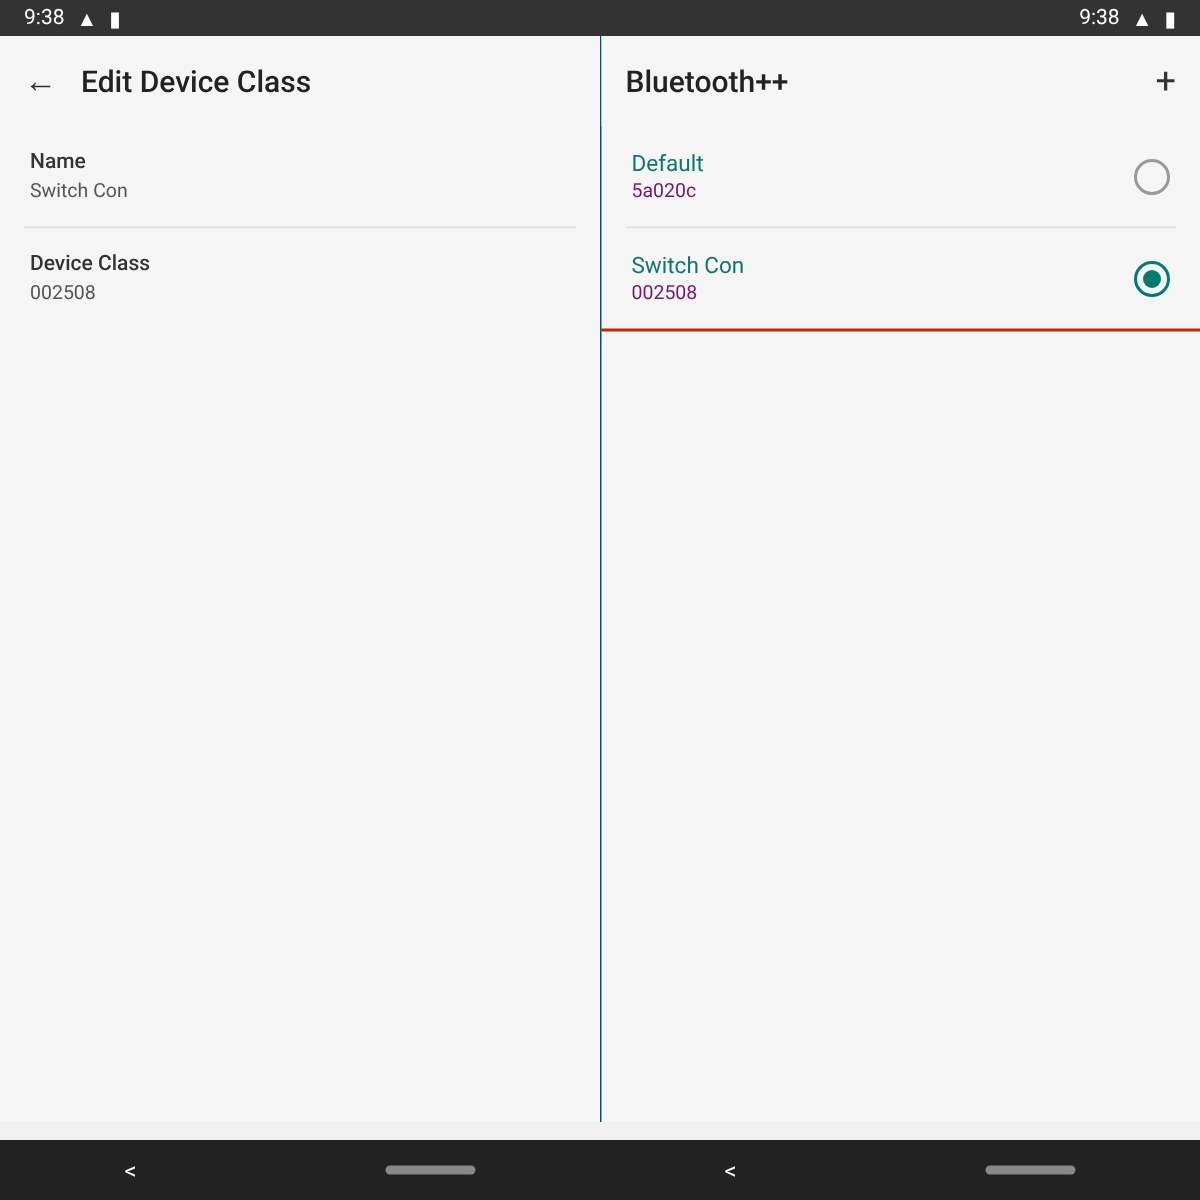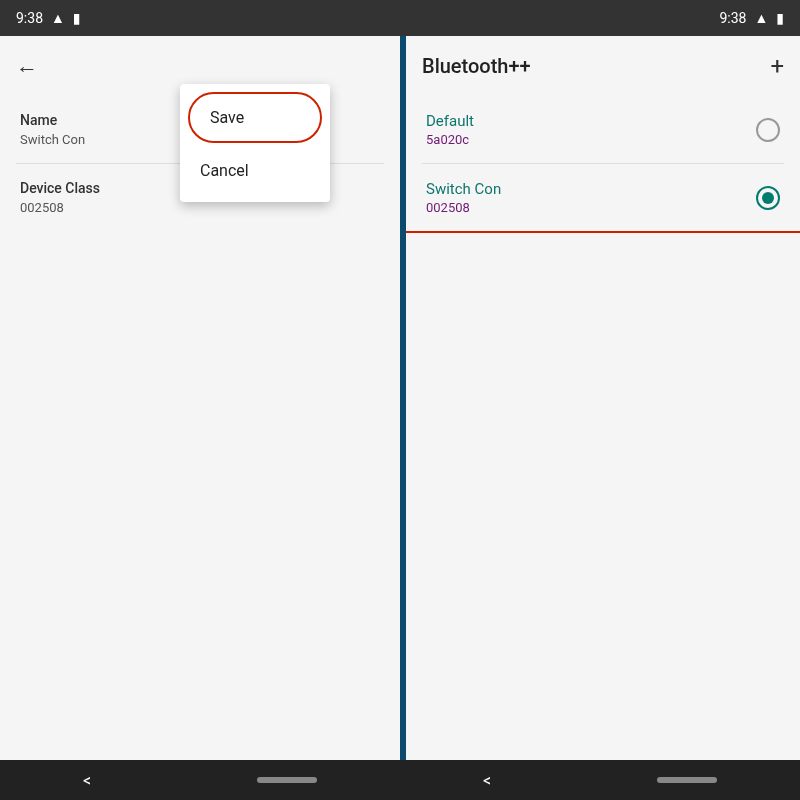--- a/index.html
+++ b/index.html
@@ -7,21 +7,21 @@
       width: 800px;
       height: 800px;
       background: #f0f0f0;
       font-family: 'Roboto', Arial, sans-serif;
       overflow: hidden;
       position: relative;
     }
 
     
     .status-bar {
-      height: 36px;
+      height: 24px;
       background: #333;
       display: flex;
       align-items: center;
       justify-content: space-between;
       padding: 0 16px;
       color: white;
       font-size: 14px;
     }
     .status-bar-left { display: flex; align-items: center; gap: 8px; }
     .status-bar-right { display: flex; align-items: center; gap: 8px; }
@@ -40,21 +40,21 @@
       flex-direction: column;
       position: relative;
     }
 
     
     .right-panel {
       width: 400px;
       background: #f5f5f5;
       display: flex;
       flex-direction: column;
-      border-left: 6px solid #0c4a6e;
+      border-left: 1px solid #0c4a6e;
     }
 
     
     .panel-header {
       height: 60px;
       display: flex;
       align-items: center;
       padding: 0 16px;
       background: #f5f5f5;
     }
@@ -238,30 +238,23 @@
     <span class="wifi-icon">▲</span>
     <span class="battery-icon">▮</span>
   </div>
 </div>
 
 <div class="content-area">
 
   <div class="left-panel">
     <div class="panel-header">
       <span class="back-arrow">←</span>
-    </div>
-
-    <div class="dropdown-menu">
-      <div class="dropdown-item-save">
-        <span>Save</span>
-      </div>
-      <div class="dropdown-item-cancel">
-        <span>Cancel</span>
-      </div>
-    </div>
+      <span class="panel-title">Edit Device Class</span>
+    </div>
+
 
     <div class="field-item">
       <div class="field-label">Name</div>
       <div class="field-value">Switch Con</div>
     </div>
 
     <div class="divider"></div>
 
     <div class="field-item">
       <div class="field-label">Device Class</div>

